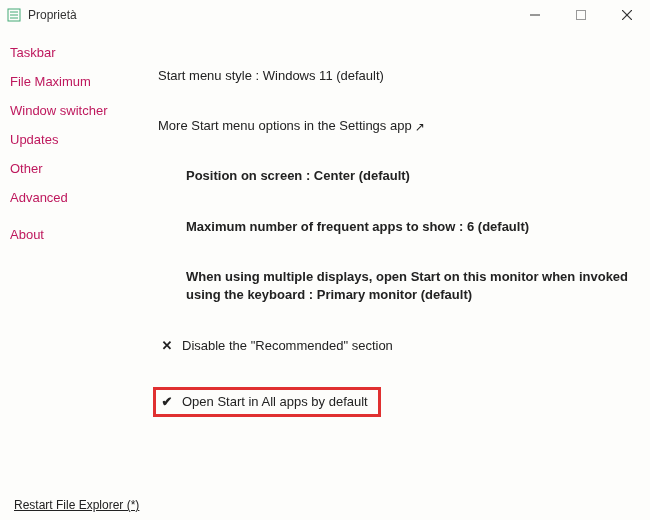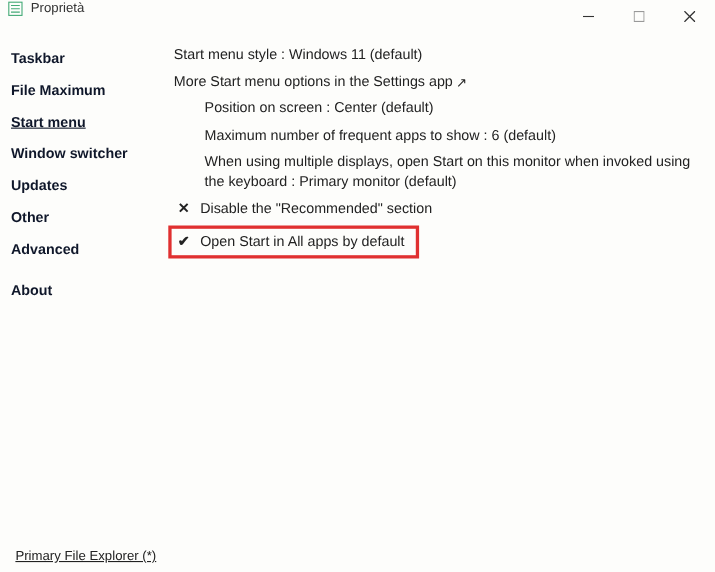--- a/index.html
+++ b/index.html
@@ -9,21 +9,21 @@
     height: 520px;
     font-family: "Segoe UI", Arial, sans-serif;
     font-size: 13px;
     color: #222;
     background: #fdfdfb;
     position: relative;
     overflow: hidden;
   }
   .titlebar {
     display: flex;
-    align-items: flex-start;
+    align-items: center;
     height: 30px;
     padding: 0 0 0 6px;
   }
   .titlebar .app-icon {
     width: 16px; height: 16px;
     display: inline-flex; align-items: center; justify-content: center;
     margin-right: 6px;
   }
   .titlebar .title { font-size: 12px; color: #333; }
   .win-controls {
@@ -40,42 +40,43 @@
     display: flex;
     padding: 4px 6px 0 10px;
     height: calc(100% - 30px - 28px);
   }
   .sidebar {
     width: 130px;
     padding-top: 4px;
   }
   .sidebar-item {
     font-size: 13px;
-    font-weight: 700;
-    color: #0f172a;
+    font-weight: 400;
+    color: #be185d;
     padding: 7px 0 7px 0;
     cursor: pointer;
   }
   .sidebar-item.active {
     text-decoration: underline;
   }
   .sidebar-spacer { height: 8px; }
   .content {
     flex: 1;
     padding: 4px 10px 0 18px;
     font-size: 13px;
     color: #222;
   }
   .row {
     display: flex;
     align-items: flex-end;
     padding: 3px 0;
     line-height: 1.4;
+    margin-top: 26px;
   }
-  .indent { padding-left: 28px; }
+  .indent { padding-left: 28px; font-weight: bold; }
   .check {
     width: 18px;
     flex-shrink: 0;
     display: flex;
     align-items: center;
     justify-content: center;
     margin-right: 6px;
     margin-top: 1px;
     font-weight: 800;
   }
@@ -127,21 +128,20 @@
         <line x1="10" y1="0" x2="0" y2="10" stroke="#333" stroke-width="1.2"></line>
       </svg>
     </div>
   </div>
 </div>
 
 <div class="main">
   <div class="sidebar">
     <div class="sidebar-item">Taskbar</div>
     <div class="sidebar-item">File Maximum</div>
-    <div class="sidebar-item active">Start menu</div>
     <div class="sidebar-item">Window switcher</div>
     <div class="sidebar-item">Updates</div>
     <div class="sidebar-item">Other</div>
     <div class="sidebar-item">Advanced</div>
     <div class="sidebar-spacer"></div>
     <div class="sidebar-item">About</div>
   </div>
 
   <div class="content">
     <div class="row">
@@ -166,13 +166,13 @@
     </div>
     <div class="row">
       <span class="highlight">
         <span class="check">✔</span>
         <span>Open Start in All apps by default</span>
       </span>
     </div>
   </div>
 </div>
 
-<div class="footer">Primary File Explorer (*)</div>
+<div class="footer">Restart File Explorer (*)</div>
 
 </body></html>

